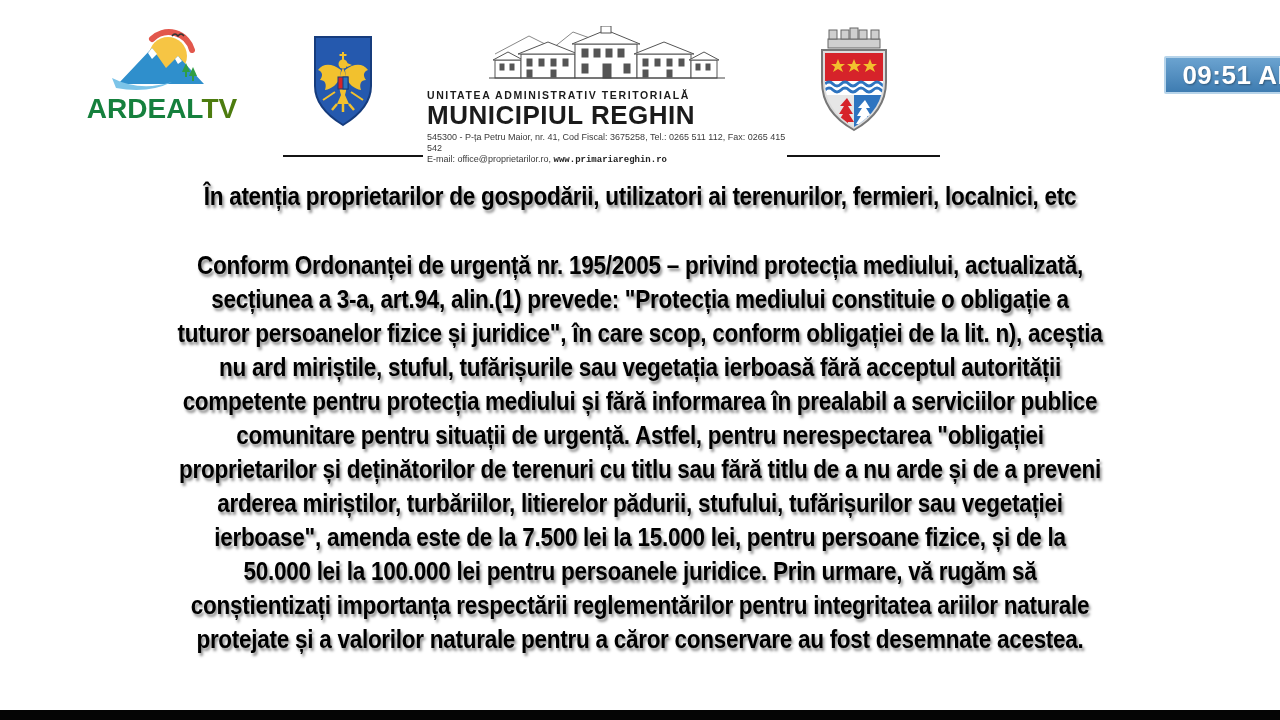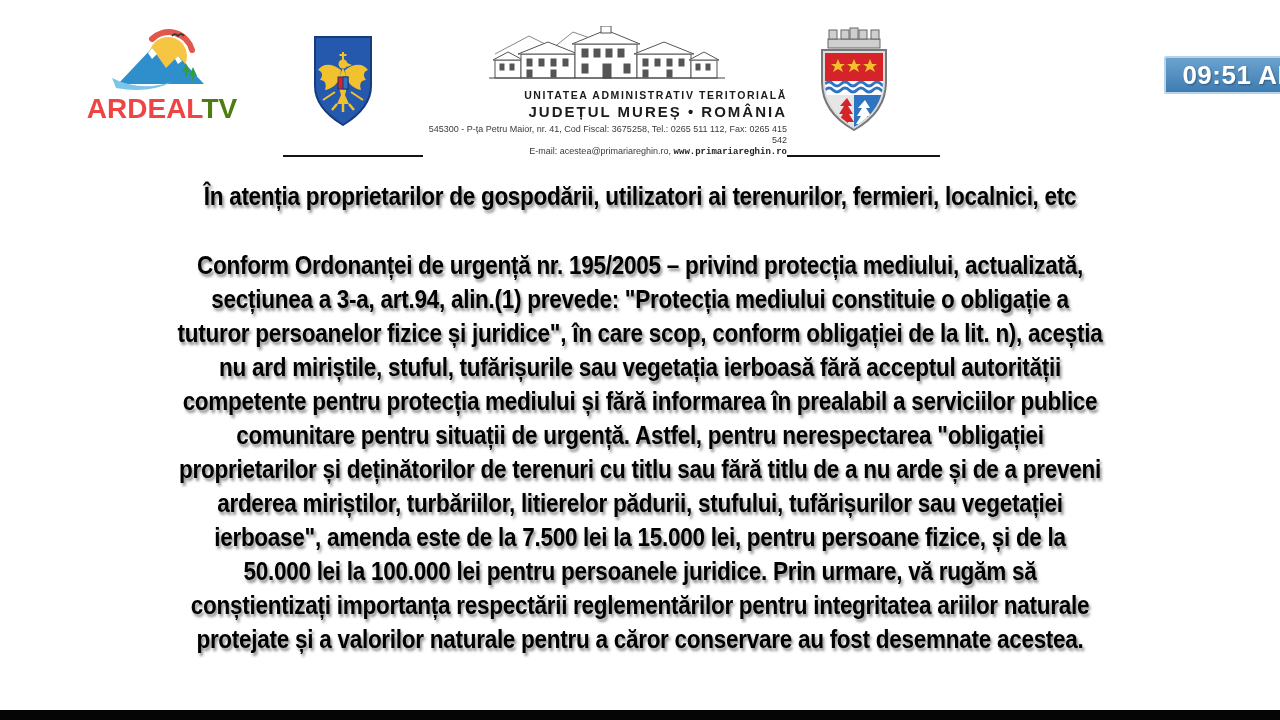--- a/index.html
+++ b/index.html
@@ -3,27 +3,27 @@
 <meta charset="utf-8">
 <style>
   html,body{margin:0;padding:0;background:#888;}
   .stage{
     position:relative;width:1280px;height:720px;background:#ffffff;
     overflow:hidden;font-family:"Liberation Sans",sans-serif;margin:0 auto;
   }
   
   .ardeal-logo{position:absolute;left:82px;top:26px;width:160px;text-align:center;}
   .ardeal-text{font-size:28px;font-weight:bold;letter-spacing:0px;line-height:26px;margin-top:-4px;}
-  .ardeal-text .blue{color:#ef4444;margin-top:11px;}
+  .ardeal-text .blue{color:#15803d;margin-top:11px;}
   .ardeal-text .green{color:#4d7c0f;}
 
   .ro-coat{position:absolute;left:312px;top:34px;}
   .reghin-coat{position:absolute;left:814px;top:26px;}
 
-  .institution{position:absolute;left:427px;top:26px;width:360px;text-align:right;color:#1b1b1b;}
+  .institution{position:absolute;left:427px;top:26px;width:360px;text-align:left;color:#1b1b1b;}
   .inst-sketch{display:block;margin:0 auto;}
   .inst-line1{font-size:10.5px;font-weight:bold;letter-spacing:1.6px;margin-top:1px;}
   .inst-line2{font-size:26px;font-weight:bold;letter-spacing:0.5px;line-height:26px;margin-top:1px;}
   .inst-line3{font-size:15px;font-weight:bold;letter-spacing:2px;margin-top:2px;}
   .addr-block{margin-top:4px;font-size:9px;line-height:11px;color:#3a3a3a;}
   .addr-web{font-weight:bold;color:#222;font-family:Liberation Mono, monospace;}
   .rule{position:absolute;height:2px;background:#141414;top:155px;}
   .rule-left{left:283px;width:140px;}
   .rule-right{left:787px;width:153px;}
 
@@ -130,25 +130,25 @@
             <rect x="190" y="33" width="5" height="7"></rect>
           <rect x="154" y="44" width="5" height="7"></rect>
             <rect x="178" y="44" width="5" height="7"></rect>
           <rect x="207" y="38" width="4" height="6"></rect>
             <rect x="217" y="38" width="4" height="6"></rect>
         </g>
         <path d="M0,52 H236" stroke="#444"></path>
       </g>
     </svg>
     <div class="inst-line1">UNITATEA ADMINISTRATIV TERITORIALĂ</div>
-    <div class="inst-line3">JUDEȚUL MUREȘ  •  ROMÂNIA</div>
+    <div class="inst-line2">MUNICIPIUL REGHIN</div>
     <div class="addr-block">
       <div>545300 - P-ța Petru Maior, nr. 41, Cod Fiscal: 3675258, Tel.: 0265 511 112, Fax: 0265 415 542</div>
       <div>
-        <span>E-mail: acestea@primariareghin.ro,</span>
+        <span>E-mail: office@proprietarilor.ro,</span>
         <span class="addr-web">www.primariareghin.ro</span>
       </div>
     </div>
   </div>
   <div class="rule rule-left"></div>
   <div class="rule rule-right"></div>
 
   <div class="reghin-coat">
     <svg width="80" height="112" viewBox="0 0 80 112">
       <defs>

